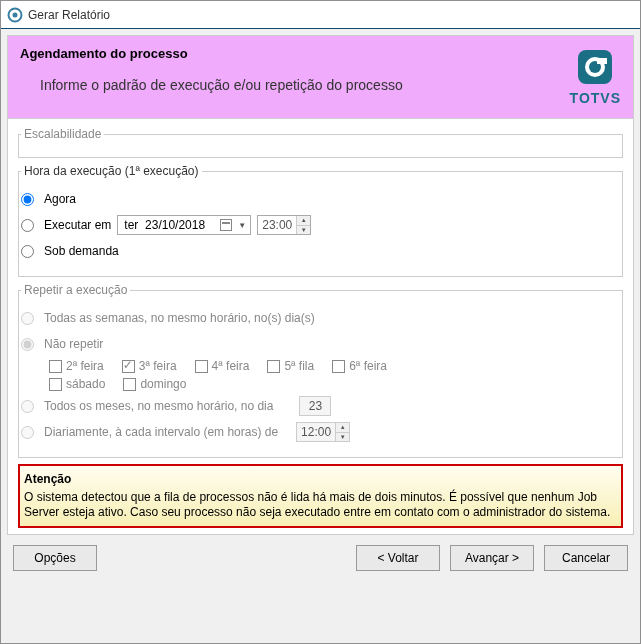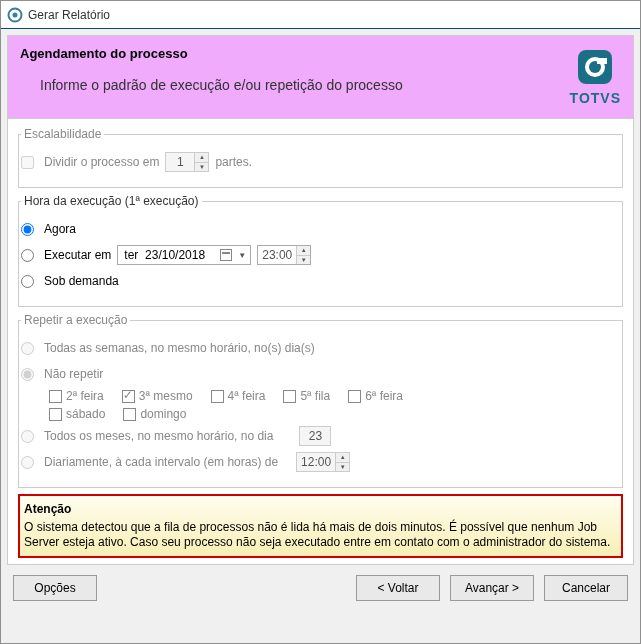--- a/index.html
+++ b/index.html
@@ -258,32 +258,20 @@
           <rect x="25" y="12" width="10" height="6" fill="#fff"></rect>
         </svg>
         <div class="logo-text">TOTVS</div>
       </div>
     </div>
 
     <div class="form-area">
 
       <fieldset class="disabled">
         <legend>Escalabilidade</legend>
-        <div class="row">
-          <input type="checkbox" disabled="" style="">
-          <label>Dividir o processo em</label>
-          <span class="spinner disabled">
-            <input disabled="" value="1" style="">
-            <span class="btns">
-                <span>▲</span>
-                <span>▼</span>
-              </span>
-          </span>
-          <label>partes.</label>
-        </div>
       </fieldset>
 
       <fieldset>
         <legend>Hora da execução (1ª execução)</legend>
         <div class="row">
           <input type="radio" name="exec" checked="" style="">
           <label>Agora</label>
         </div>
         <div class="row">
           <input type="radio" name="exec" style="">
@@ -317,21 +305,21 @@
           <input type="radio" name="rep" disabled="" checked="" style="">
           <label>Não repetir</label>
         </div>
         <div class="weekday-row">
           <label>
               <span class="fixedcheck"></span> 
               <span>2ª feira</span>
             </label>
           <label>
               <span class="fixedcheck checked"></span> 
-              <span>3ª mesmo</span>
+              <span>3ª feira</span>
             </label>
           <label>
               <span class="fixedcheck"></span> 
               <span>4ª feira</span>
             </label>
           <label>
               <span class="fixedcheck"></span> 
               <span>5ª fila</span>
             </label>
           <label>

